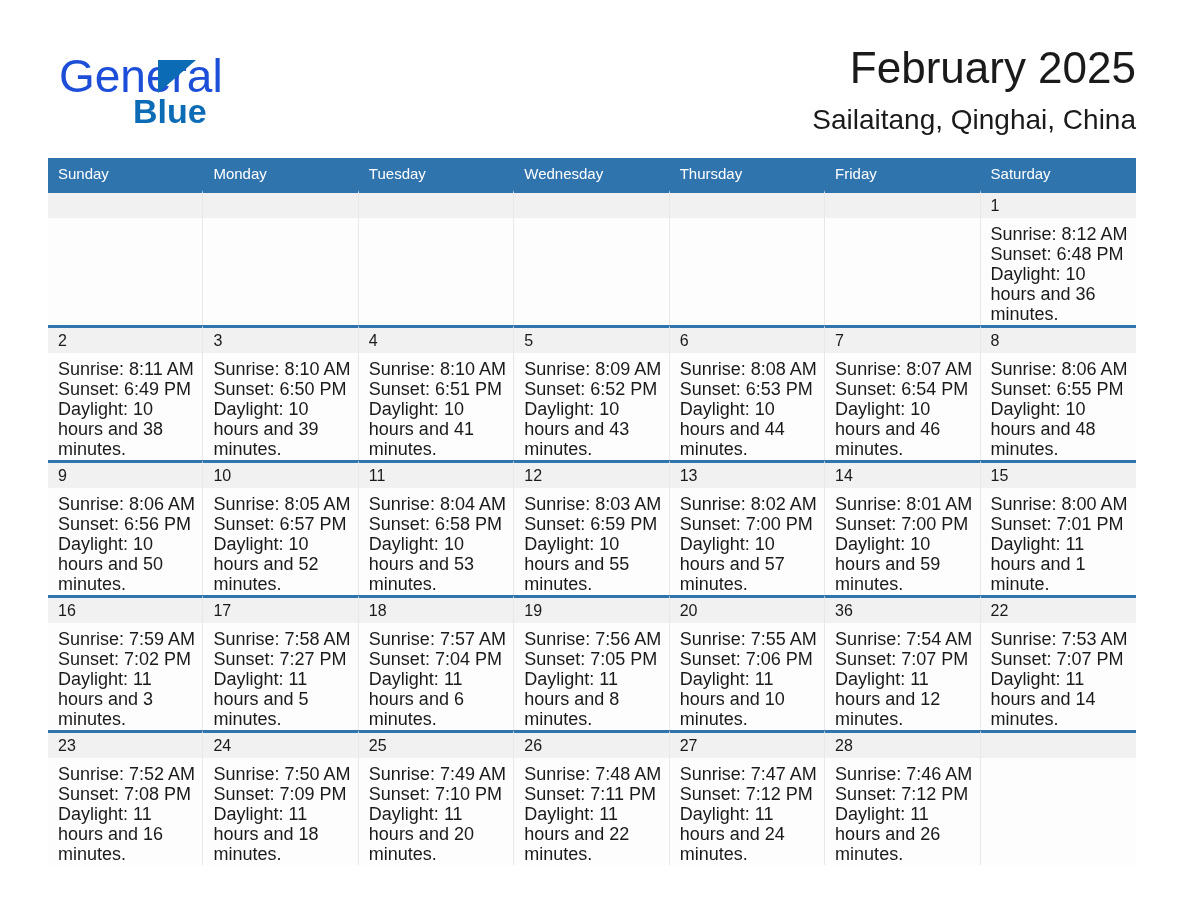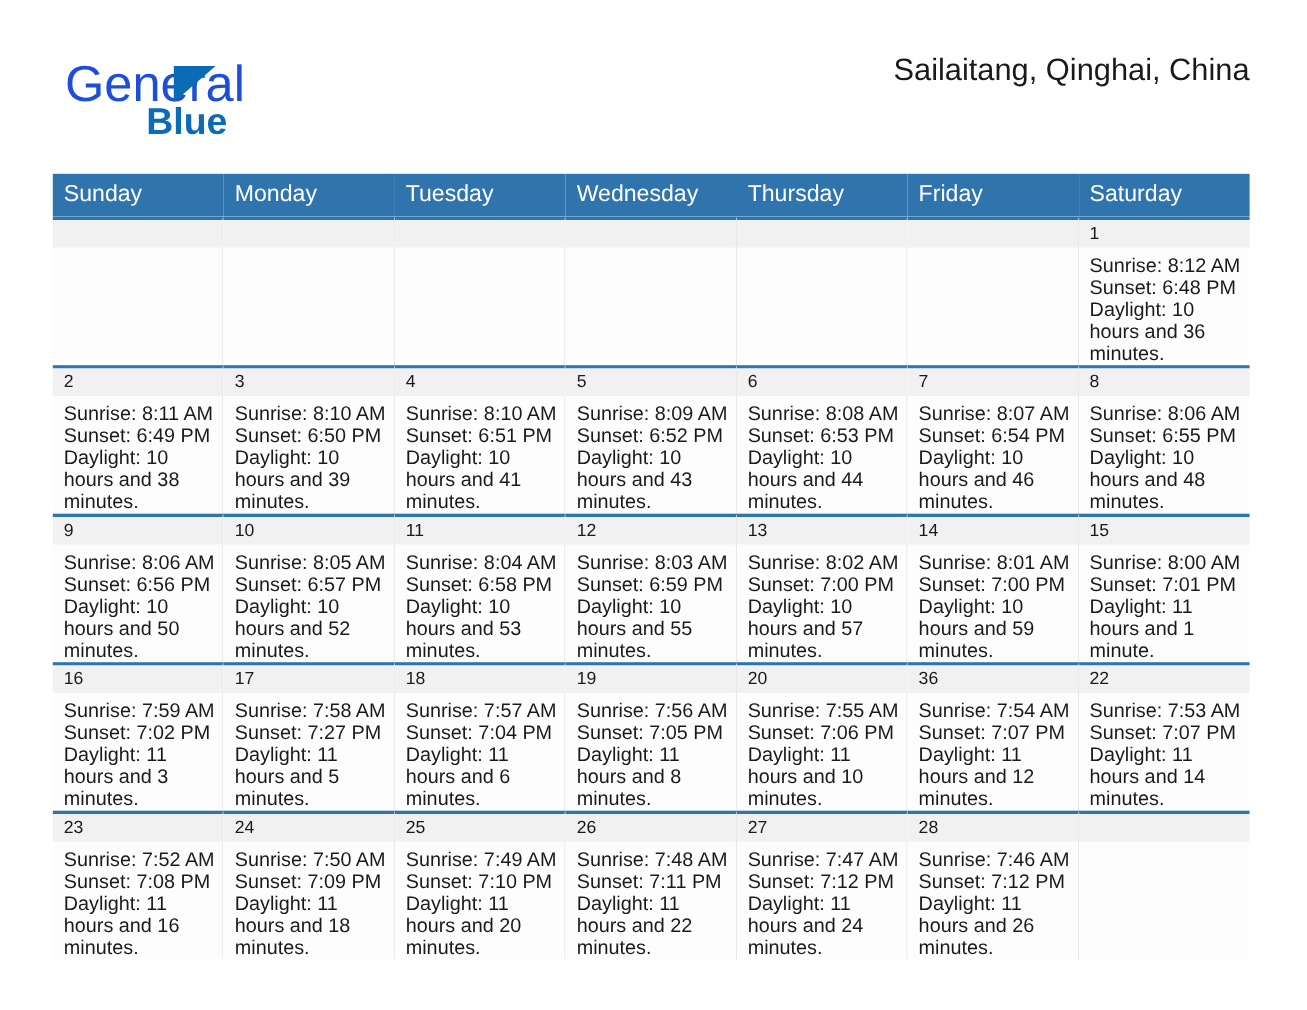--- a/index.html
+++ b/index.html
@@ -92,21 +92,21 @@
     position: absolute;
     left: 48px;
     top: 158px;
     width: 1088px;
     border-collapse: collapse;
     table-layout: fixed;
   }
   .dow-row th {
     background: #3074ae;
     color: #ffffff;
-    font-size: 21px;
+    font-size: 15px;
     font-weight: 400;
     text-align: left;
     padding: 7px 0 8px 10px;
     height: 14px;
     border: 0;
   }
   .week-row td {
     vertical-align: top;
     padding: 0;
     border: 0;
@@ -147,20 +147,21 @@
 
   <div class="header">
 
     <div class="logo">
       <span class="logo-general">General</span>
       <span class="logo-tri"></span>
       <span class="logo-blue">Blue</span>
     </div>
 
     <div class="title-block">
+      <div class="cal-title">February 2025</div>
       <div class="cal-subtitle">Sailaitang, Qinghai, China</div>
     </div>
 
   </div>
 
   <table class="calendar">
     <thead>
       <tr class="dow-row">
         <th>Sunday</th>
         <th>Monday</th>

